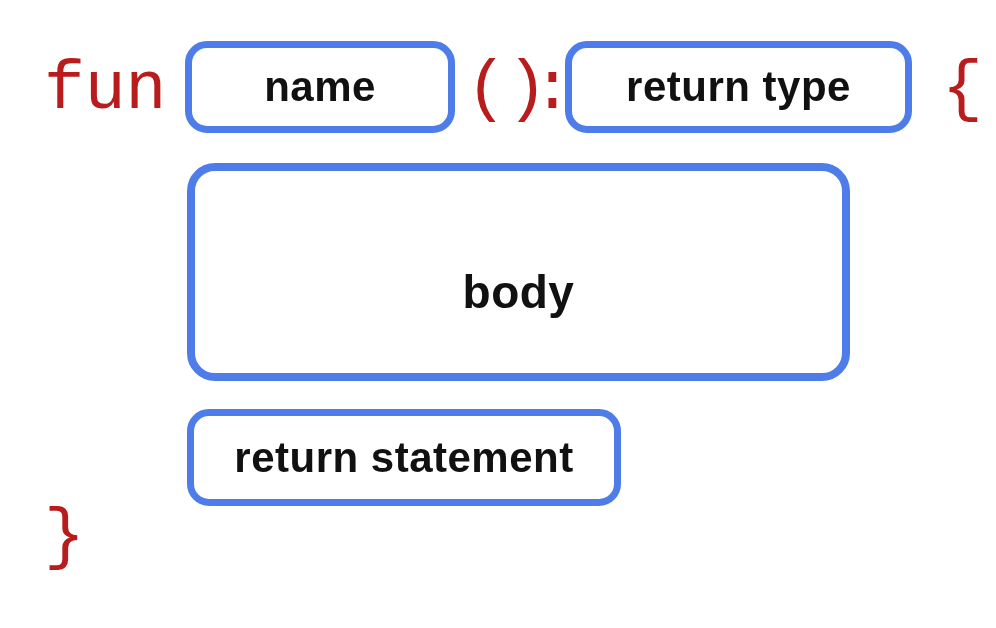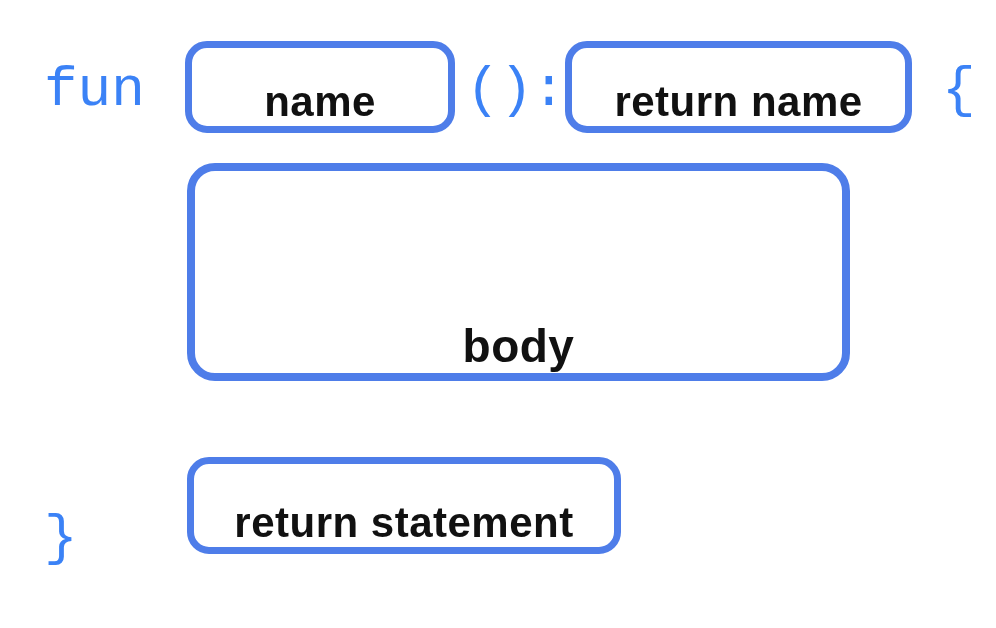--- a/index.html
+++ b/index.html
@@ -12,33 +12,33 @@
     width: 996px;
     height: 628px;
     background: #ffffff;
     overflow: hidden;
     font-family: "Liberation Sans", sans-serif;
   }
   .code {
     position: absolute;
     font-family: "Liberation Mono", "DejaVu Sans Mono", monospace;
     font-weight: 400;
-    font-size: 56px;
+    font-size: 68px;
     line-height: 60px;
-    color: #3b82f6;
+    color: #b91c1c;
     white-space: pre;
   }
   .slot {
     position: absolute;
     box-sizing: border-box;
     border: 7px solid #4e7de9;
     border-radius: 22px;
     background: #ffffff;
     display: flex;
-    align-items: flex-end;
+    align-items: center;
     justify-content: center;
   }
   .slot-label {
     font-family: "Liberation Sans", sans-serif;
     font-weight: 700;
     font-size: 42px;
     color: #111111;
     letter-spacing: 0.5px;
     white-space: nowrap;
   }
@@ -59,21 +59,21 @@
     border-radius: 28px;
   }
   .slot-body .slot-label {
     font-weight: 600;
     font-size: 46px;
     margin-top: 39px;
   }
   
   .slot-return-statement {
     left: 187px; top: 409px;
-    width: 434px; height: 97px; margin-top: 48px;
+    width: 434px; height: 97px;
   }
   
   .tok-fun    { left: 44px;  top: 60px; }
   .tok-parens { left: 466px; top: 60px; }
   .tok-colon  { left: 532px; top: 60px; }
   .tok-obrace { left: 942px; top: 60px; }
   .tok-cbrace { left: 44px;  top: 508px; }
 </style>
 </head>
 <body>
@@ -84,21 +84,21 @@
 
   <div class="slot slot-name">
     <span class="slot-label">name</span>
   </div>
 
   <span class="code tok-parens">()</span>
 
   <span class="code tok-colon">:</span>
 
   <div class="slot slot-return-type">
-    <span class="slot-label">return name</span>
+    <span class="slot-label">return type</span>
   </div>
 
   <span class="code tok-obrace">{</span>
 
   <div class="slot slot-body">
     <span class="slot-label">body</span>
   </div>
 
   <div class="slot slot-return-statement">
     <span class="slot-label">return statement</span>

